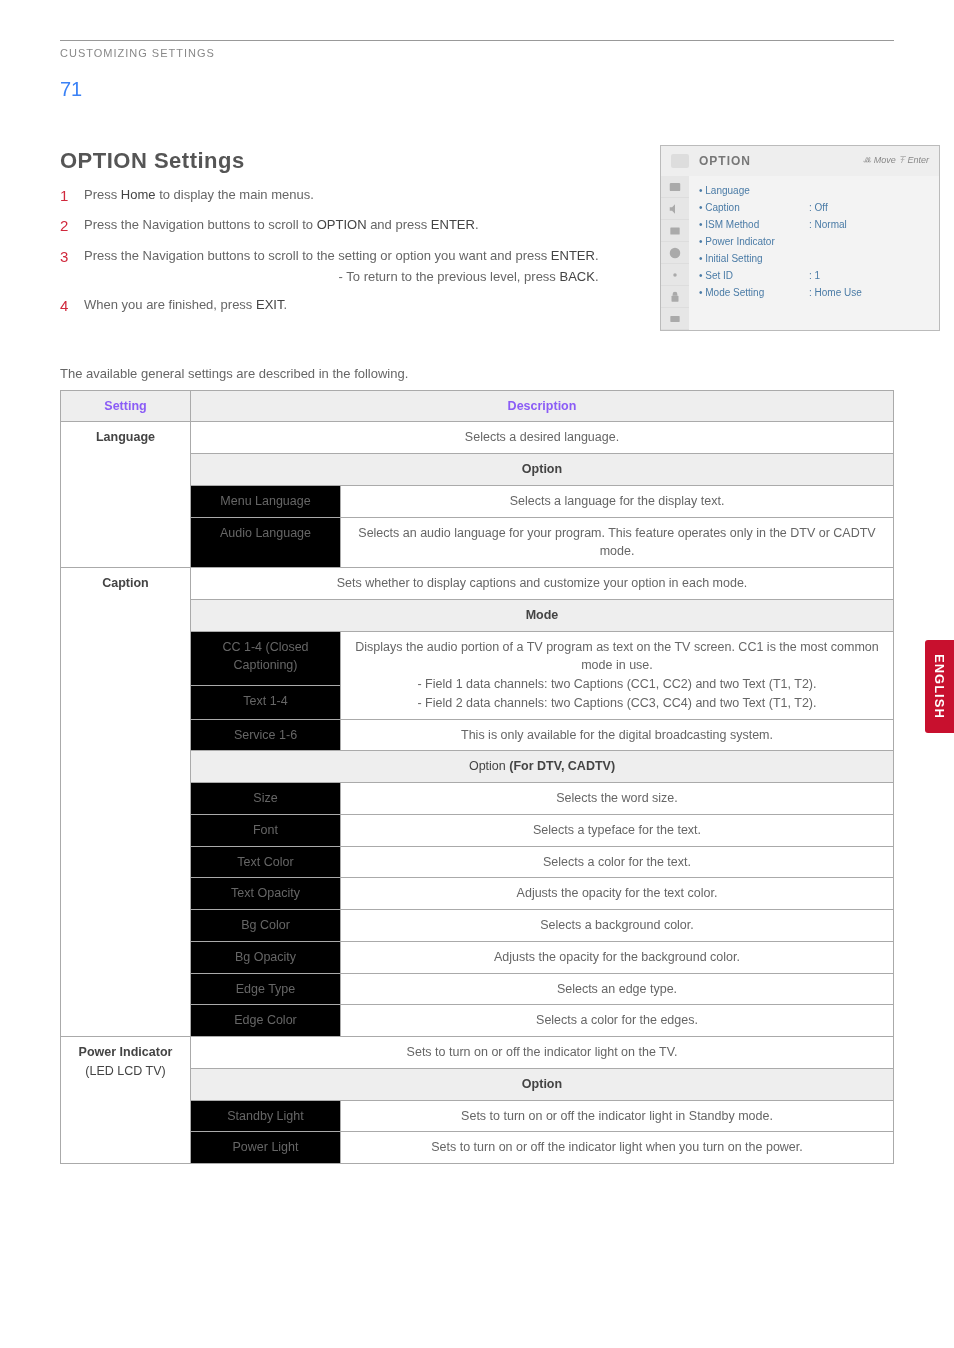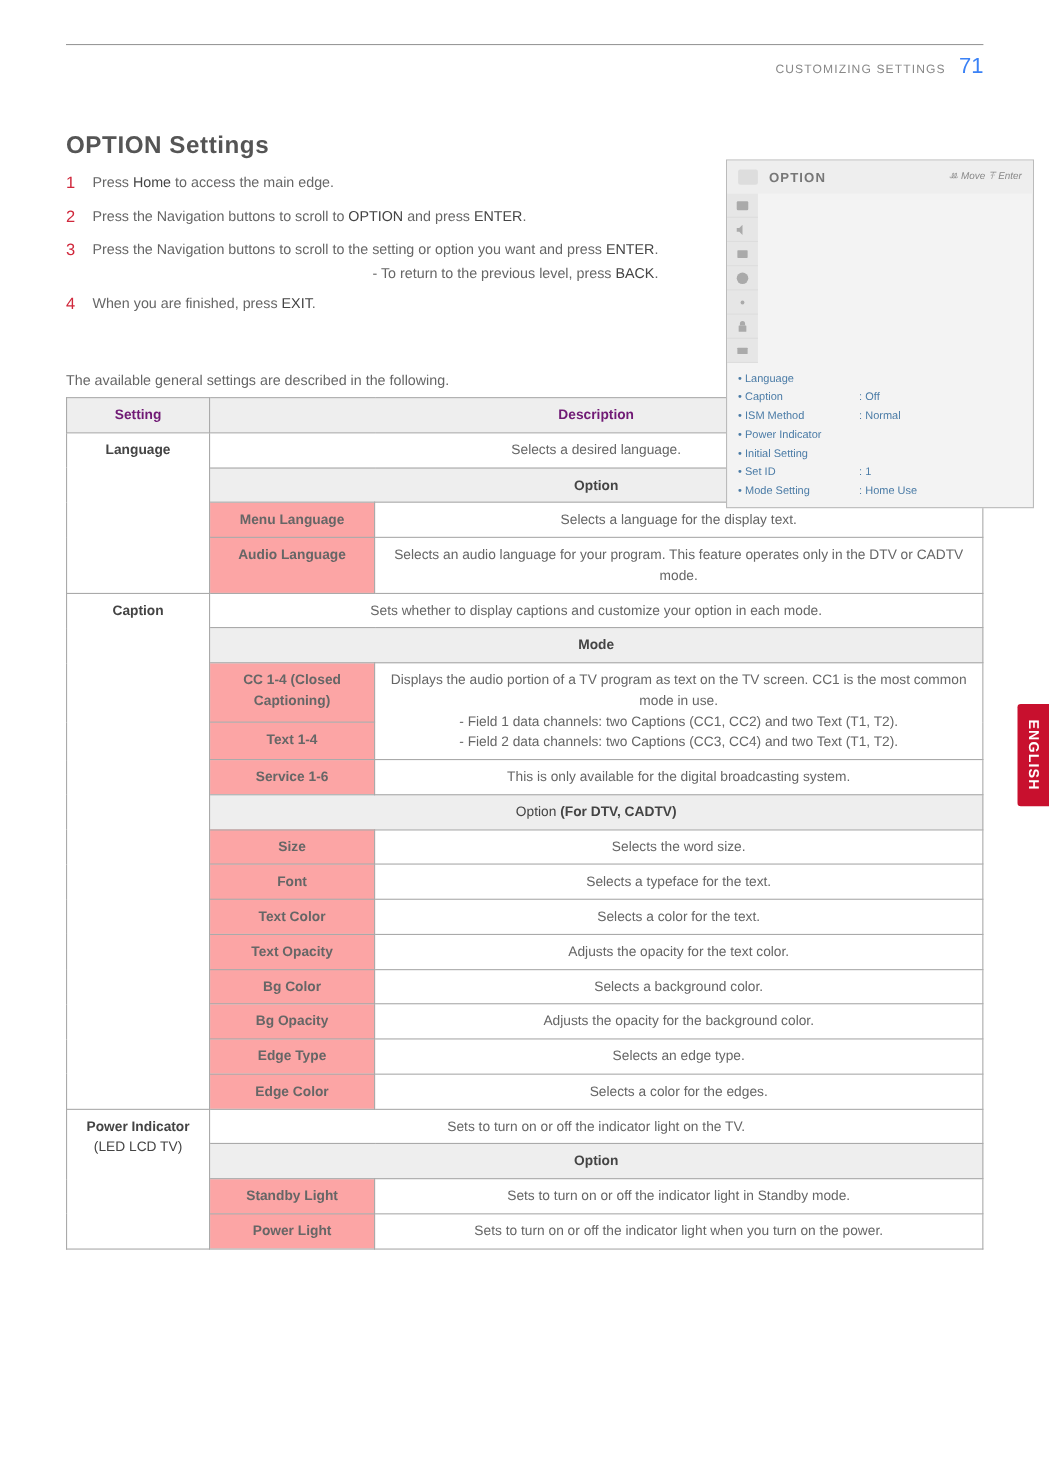--- a/index.html
+++ b/index.html
@@ -1,70 +1,70 @@
 <!DOCTYPE html>
 <html><head>
 <meta charset="utf-8">
 <style>
 * { box-sizing: border-box; margin: 0; padding: 0; }
 body { font-family: Arial, Helvetica, sans-serif; background: #fff; color: #555; width: 954px; margin: 0 auto; padding: 40px 60px 40px 60px; position: relative; font-size: 13px; line-height: 1.5; }
 .header-line { border-top: 1px solid #999; margin-bottom: 8px; }
-.header-top { display: flex; justify-content: flex-end; align-items: baseline; gap: 12px; margin-bottom: 40px; margin-top: -4px; }
+.header-top { display: flex; justify-content: flex-end; align-items: baseline; gap: 12px; margin-bottom: 40px; margin-top: -4px; flex-direction: column; }
 .header-section { font-size: 11px; letter-spacing: 1px; color: #888; text-transform: uppercase; }
 .header-page { font-size: 20px; color: #3b82f6; font-weight: 300; }
 h2 { font-size: 22px; font-weight: 600; color: #555; margin-bottom: 8px; letter-spacing: 0.5px; }
 .steps { margin-bottom: 16px; }
 .step { display: flex; gap: 10px; margin-bottom: 8px; }
 .step-num { color: #d0283c; font-size: 15px; font-weight: 400; flex-shrink: 0; width: 14px; }
 .step-body { color: #666; }
 .step-body .sub { margin-top: 2px; margin-left: 14px; text-align: right; }
 .bold { font-weight: 400; color: #444; }
 
 .osd { position: absolute; right: 14px; top: 145px; width: 280px; border: 1px solid #bbb; background: #f3f3f3; font-size: 10px; color: #777; }
 .osd-header { display: flex; align-items: center; padding: 6px 10px; background: #eee; }
 .osd-icon { width: 18px; height: 14px; background: #ddd; border-radius: 2px; margin-right: 10px; }
 .osd-title { font-weight: 700; font-size: 12px; letter-spacing: 1px; flex: 1; }
 .osd-right { font-size: 9px; color: #888; font-style: italic; }
-.osd-body { display: flex; flex-direction: column; }
+.osd-body { display: flex; }
 .osd-icons-col { width: 28px; background: #e6e6e6; display: flex; flex-direction: column; }
 .osd-icons-col .ic { height: 22px; border-bottom: 1px solid #ddd; display: flex; align-items: center; justify-content: center; }
 .osd-list { flex: 1; padding: 6px 0; }
 .osd-row { display: flex; padding: 1px 10px; }
 .osd-label { color: #4a7ba6; width: 110px; }
 .osd-val { color: #4a7ba6; }
 
 .table-intro { margin-top: 47px; margin-bottom: 6px; color: #666; }
 
 table { border-collapse: collapse; width: 100%; font-size: 12.5px; }
 th, td { border: 1px solid #aaa; padding: 6px 8px; text-align: center; vertical-align: top; color: #666; }
-th { background: #eee; text-align: center; font-weight: 700; color: #701a75; }
+th { background: #eee; text-align: center; font-weight: 700; color: #8b5cf6; }
 td.subhead { background: #eee; font-weight: 700; color: #444; }
 td.setting { font-weight: 700; color: #444; width: 130px; }
-td.opt { width: 150px; background: #fca5a5; font-weight: bold; }
+td.opt { width: 150px; background: #000000; }
 
 .side-tab { position: absolute; right: 0; top: 640px; background: #c8102e; color: #fff; writing-mode: vertical-rl; padding: 14px 5px; font-weight: 700; font-size: 13px; letter-spacing: 1px; border-radius: 3px 0 0 3px; }
 
 svg.ic-svg { width: 14px; height: 14px; fill: #aaa; }
 </style>
 </head>
 <body>
 
 <div class="header-line"></div>
 <div class="header-top">
   <span class="header-section">CUSTOMIZING SETTINGS</span>
   <span class="header-page">71</span>
 </div>
 
 <h2>OPTION Settings</h2>
 
 <div class="steps">
   <div class="step">
     <div class="step-num">1</div>
     <div class="step-body">
-      <span>Press </span><span class="bold">Home</span><span> to access the main edge.</span>
+      <span>Press </span><span class="bold">Home</span><span> to display the main menus.</span>
     </div>
   </div>
   <div class="step">
     <div class="step-num">2</div>
     <div class="step-body">
       <span>Press the Navigation buttons to scroll to </span><span class="bold">OPTION</span><span> and press </span><span class="bold">ENTER</span><span>.</span>
     </div>
   </div>
   <div class="step">
     <div class="step-num">3</div>

